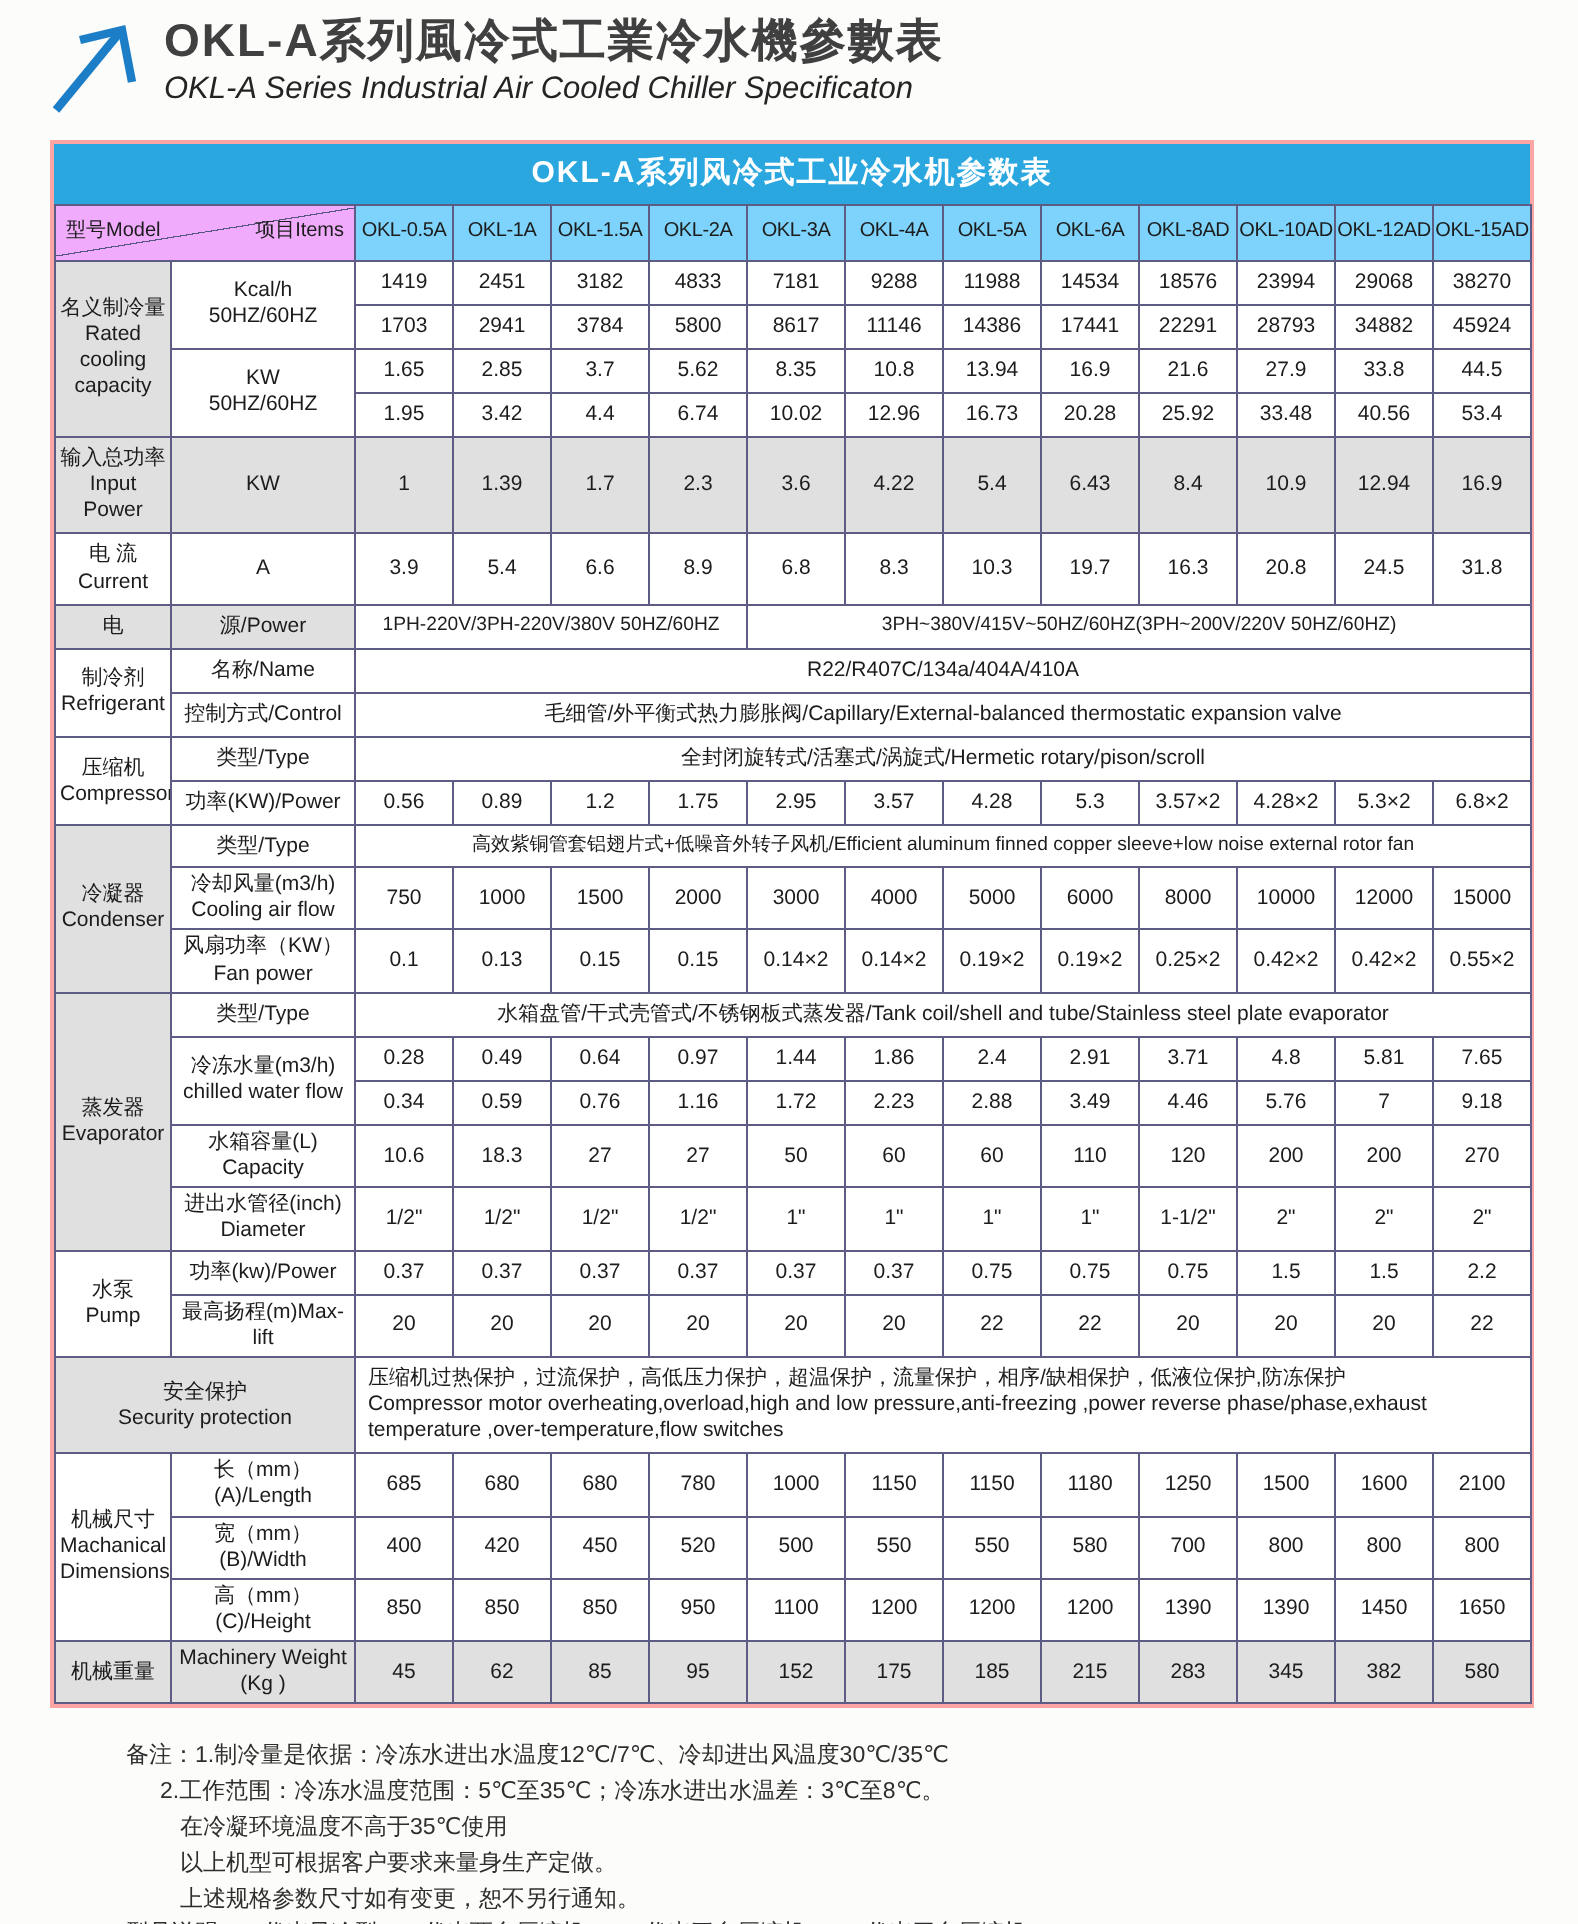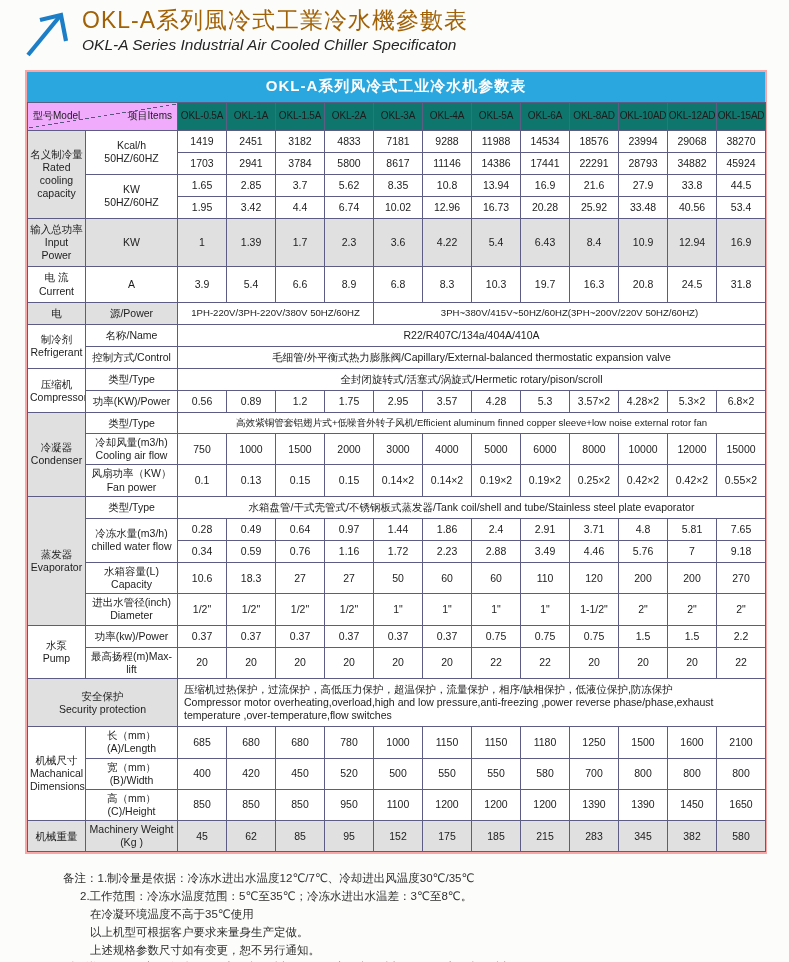--- a/index.html
+++ b/index.html
@@ -9,37 +9,37 @@
     font-family:"Liberation Sans","DejaVu Sans",sans-serif;
     color:#1c1c1c;
     -webkit-font-smoothing:antialiased;
   }
   .page{position:relative;width:789px;height:962px;overflow:hidden;}
 
   
   .doc-header{display:flex;align-items:flex-start;padding:6px 0 0 22px;}
   .brand{width:52px;height:52px;flex:0 0 52px;margin-top:2px;}
   .titles{margin-left:8px;}
-  .title-cn{margin:0;font-size:23px;font-weight:normal;letter-spacing:1px;color:#a16207;line-height:1.25;}
+  .title-cn{margin:0;font-size:23px;font-weight:bold;letter-spacing:1px;color:#404040;line-height:1.25;}
   .title-en{margin:0;font-size:15.5px;font-weight:normal;color:#242424;line-height:1.3;font-style:italic;}
 
   
   .tablewrap{margin:10px 25px 0 25px;width:738px;border:2px solid #fca5a5;background:#fff;}
   .tbar{background:#2ba7df;color:#fff;text-align:center;font-size:15px;font-weight:bold;padding:5px 0 6px 0;letter-spacing:1px;}
   table{border-collapse:collapse;table-layout:fixed;width:100%;background:#fff;}
   td{
     border:1px solid #5c5c84;
     font-size:10.5px;
     text-align:center;vertical-align:middle;
     padding:4px 2px;
     white-space:pre-line;
     line-height:1.25;
     overflow:hidden;
   }
-  td.hd{background:#0f766e;font-size:10px;padding:7px 0;letter-spacing:-0.2px;}
+  td.hd{background:#7dd3fc;font-size:10px;padding:7px 0;letter-spacing:-0.2px;}
   td.cat{background:#e0e0e0;}
   td.item{padding:2px 2px;}
   td.w{background:#fff;}
   .g{background:#e0e0e0;}
   td.sm{font-size:9.6px;}
   td.L{text-align:left;padding-left:6px;padding-right:6px;}
   td.diag{padding:0;background:#f0abfc;font-size:10px;}
   .diag-in{
     display:flex;align-items:center;justify-content:space-between;
     height:100%;min-height:24px;padding:0 5px;

